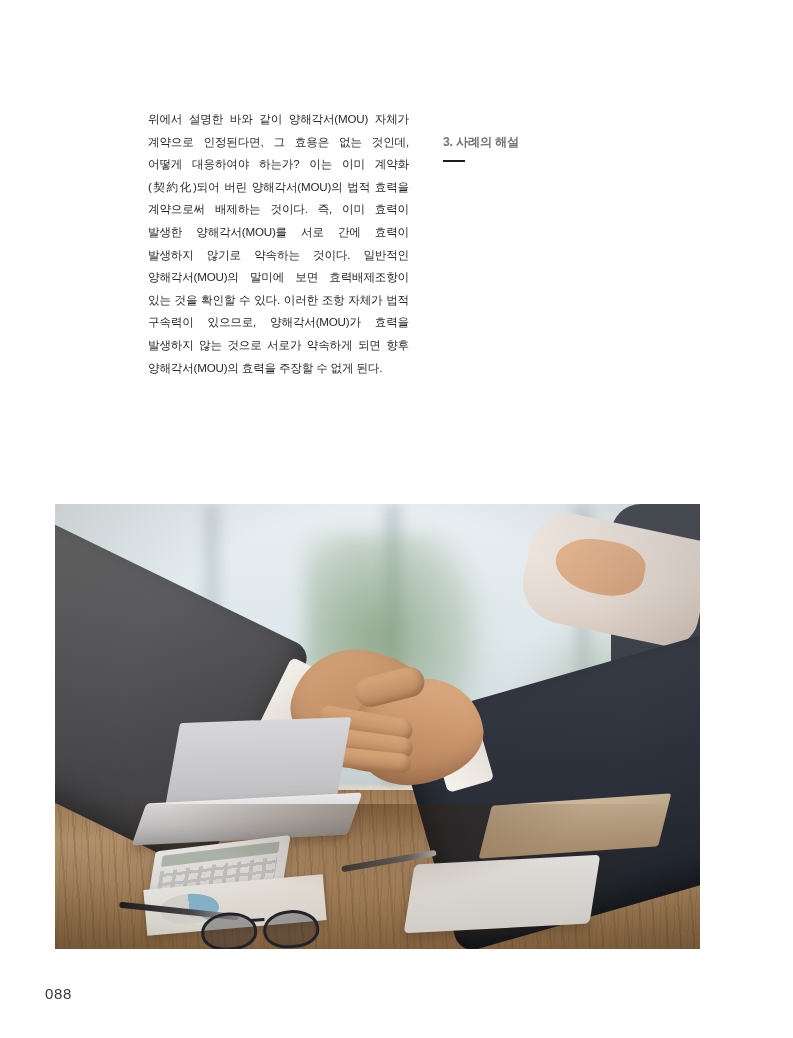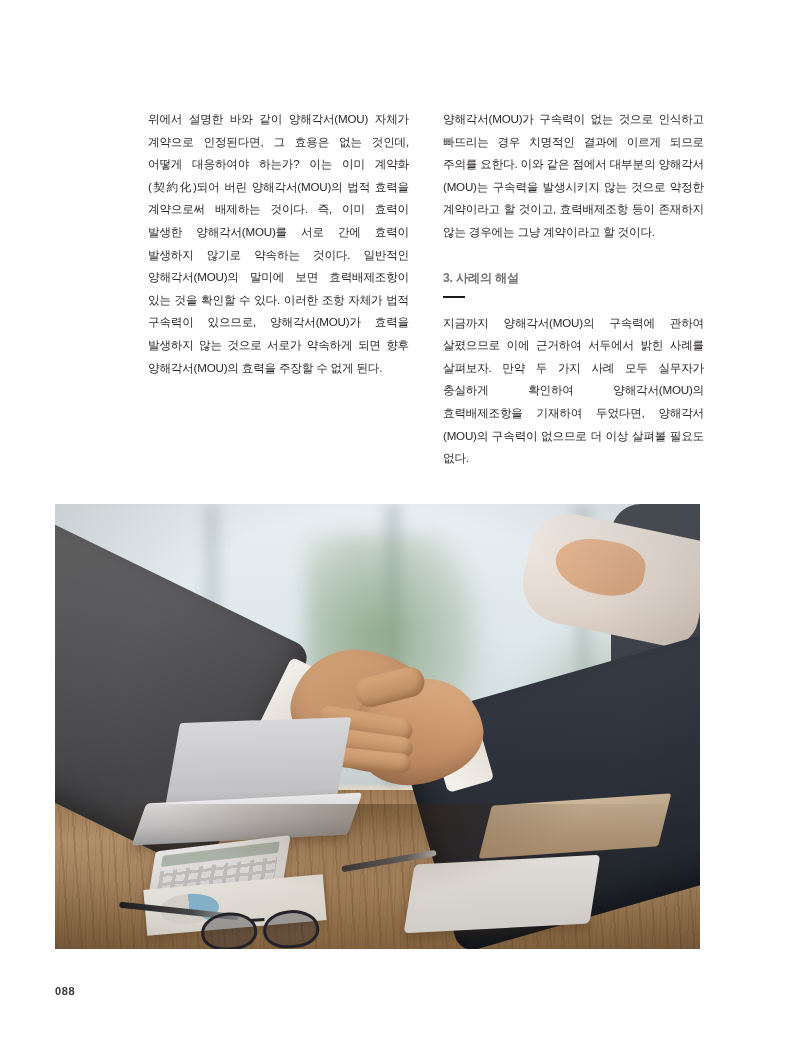--- a/index.html
+++ b/index.html
@@ -357,44 +357,42 @@
   }
   .photo-vignette {
     position: absolute;
     left: 0; top: 0; width: 645px; height: 445px;
     background: radial-gradient(ellipse at 50% 45%, rgba(0,0,0,0) 55%, rgba(0,0,0,0.16) 100%);
   }
 
   
   .folio {
     position: absolute;
-    left: 55px;
+    left: 45px;
     top: 985px;
-    font-size: 11px;
-    font-weight: bold;
+    font-size: 15px;
+    font-weight: normal;
     letter-spacing: 0.6px;
     color: #3a3637;
   }
 </style>
 </head>
 <body>
 
 <div class="page">
 
   <div class="columns">
 
     <div class="col">
       <p>위에서 설명한 바와 같이 양해각서(MOU) 자체가 계약으로 인정된다면, 그 효용은 없는 것인데, 어떻게 대응하여야 하는가? 이는 이미 계약화(契約化)되어 버린 양해각서(MOU)의 법적 효력을 계약으로써 배제하는 것이다. 즉, 이미 효력이 발생한 양해각서(MOU)를 서로 간에 효력이 발생하지 않기로 약속하는 것이다. 일반적인 양해각서(MOU)의 말미에 보면 효력배제조항이 있는 것을 확인할 수 있다. 이러한 조항 자체가 법적 구속력이 있으므로, 양해각서(MOU)가 효력을 발생하지 않는 것으로 서로가 약속하게 되면 향후 양해각서(MOU)의 효력을 주장할 수 없게 된다.</p>
     </div>
 
     <div class="col">
-      <p>양해각서(MOU)가 구속력이 없는 것으로 인식하고 빠뜨리는 경우 치명적인 결과에 이르게 되므로 주의를 요한다. 이와 같은 점에서 대부분의 양해각서(MOU)는 구속력을 발생시키지 않는 것으로 약정한 계약이라고 할 것이고, 효력배제조항 등이 존재하지 않는 경우에는 그냥 계약이라고 할 것이다.</p>
       <h2 class="section-heading">3. 사례의 해설</h2>
       <div class="heading-rule"></div>
-      <p>지금까지 양해각서(MOU)의 구속력에 관하여 살폈으므로 이에 근거하여 서두에서 밝힌 사례를 살펴보자. 만약 두 가지 사례 모두 실무자가 충실하게 확인하여 양해각서(MOU)의 효력배제조항을 기재하여 두었다면, 양해각서(MOU)의 구속력이 없으므로 더 이상 살펴볼 필요도 없다.</p>
     </div>
 
   </div>
 
   <div class="photo-wrap">
     <div class="photo">
       <div class="bg-window"></div>
       <div class="bg-panes"></div>
       <div class="bg-greens"></div>
       <div class="bg-greens2"></div>

